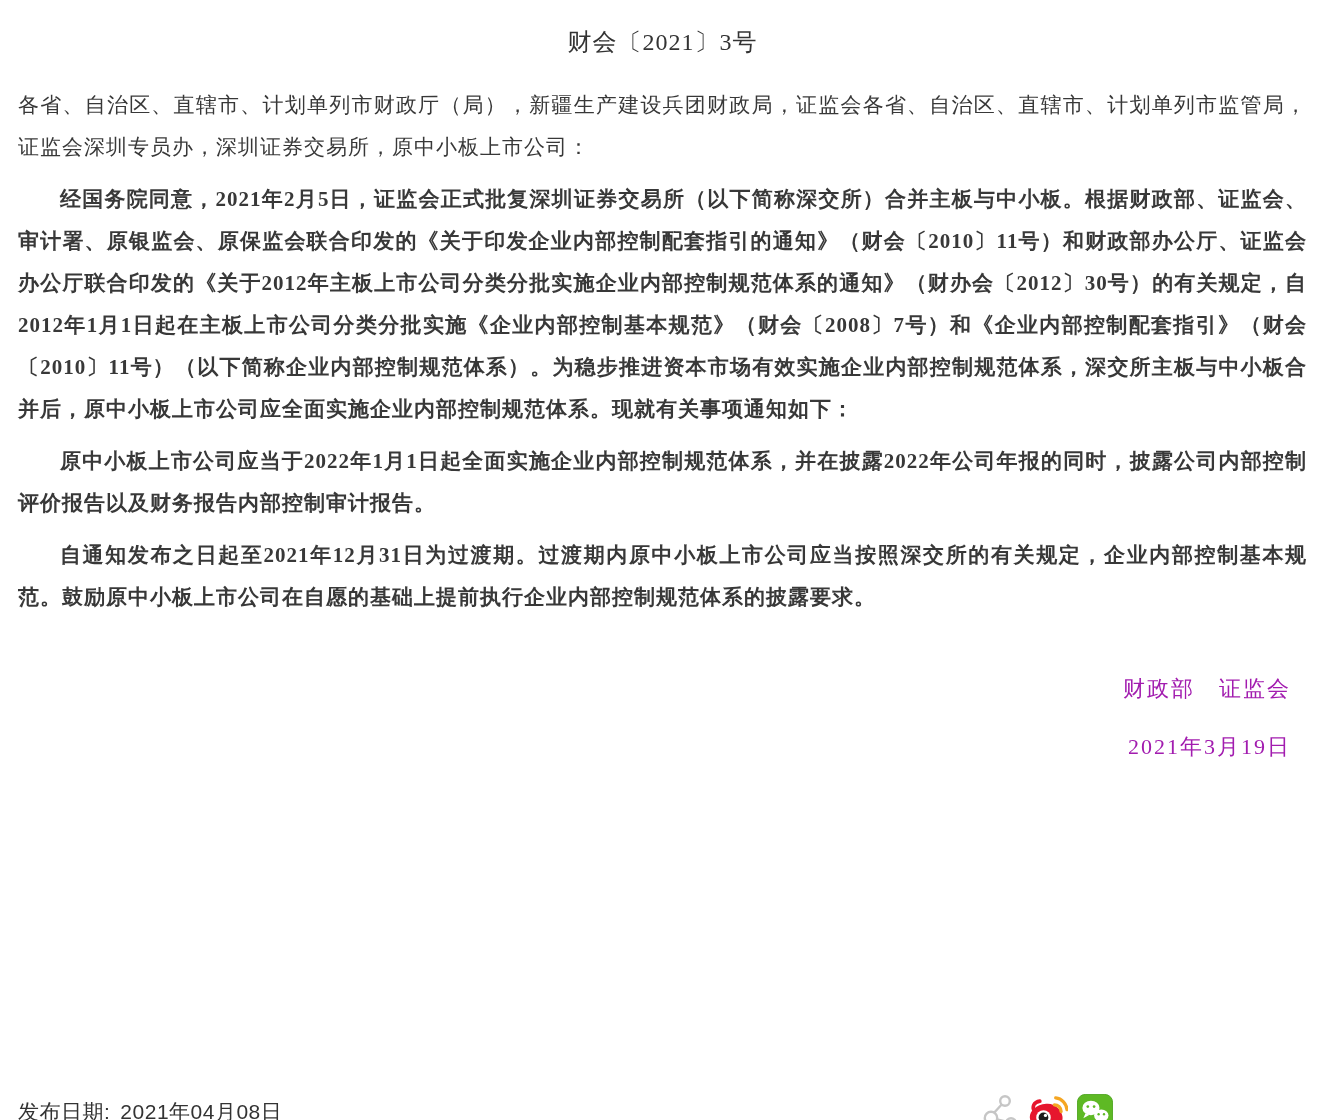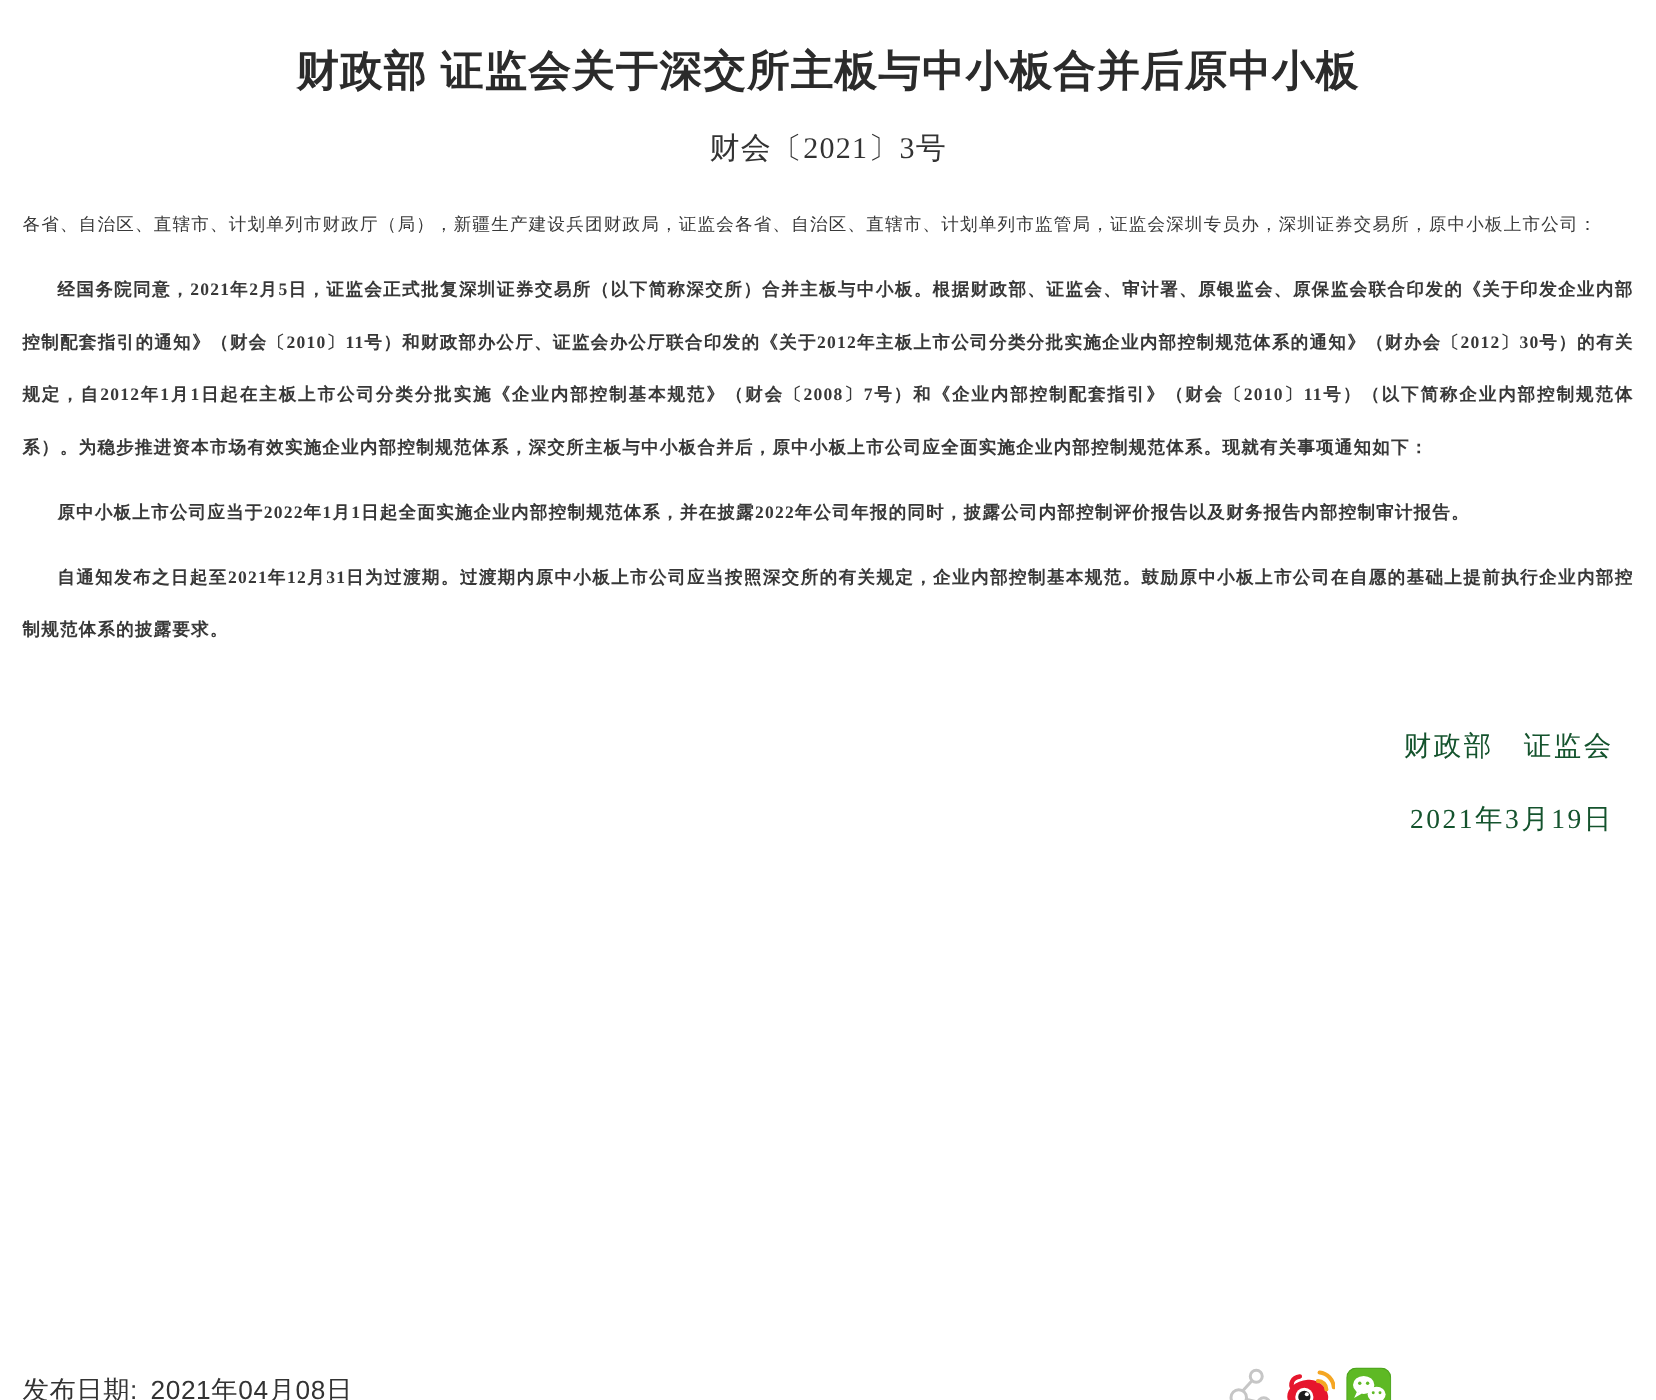--- a/index.html
+++ b/index.html
@@ -28,35 +28,35 @@
   .doc-number {
     margin-top: 14px;
     text-align: center;
     font-size: 24px;
     color: #333333;
     letter-spacing: 1px;
   }
 
   .body-text {
     margin-top: 26px;
-    font-size: 14px;
+    font-size: 21px;
     line-height: 42px;
     color: #383838;
     text-align: justify;
     letter-spacing: 1px;
   }
   .body-text p { margin: 0 0 10px 0; }
   .body-text p.indent { text-indent: 2em; font-weight: bold; }
 
   .signature {
     margin-top: 56px;
     text-align: right;
     padding-right: 16px;
     font-size: 22px;
-    color: #14532d;
+    color: #a21caf;
     letter-spacing: 2px;
   }
   .signature .sig-org { margin-bottom: 28px; line-height: 30px; }
   .signature .sig-date { line-height: 30px; }
 
   .footer {
     position: absolute;
     left: 18px;
     right: 0;
     bottom: 10px;
@@ -88,21 +88,20 @@
     border: none;
     padding: 0;
   }
 </style>
 </head>
 <body>
 
 <div class="page">
 
   <h1 class="title">
-    <span class="title-line">财政部 证监会关于深交所主板与中小板合并后原中小板</span>
   </h1>
 
   <div class="doc-number">财会〔2021〕3号</div>
 
   <div class="body-text">
     <p>各省、自治区、直辖市、计划单列市财政厅（局），新疆生产建设兵团财政局，证监会各省、自治区、直辖市、计划单列市监管局，证监会深圳专员办，深圳证券交易所，原中小板上市公司：</p>
     <p class="indent">经国务院同意，2021年2月5日，证监会正式批复深圳证券交易所（以下简称深交所）合并主板与中小板。根据财政部、证监会、审计署、原银监会、原保监会联合印发的《关于印发企业内部控制配套指引的通知》（财会〔2010〕11号）和财政部办公厅、证监会办公厅联合印发的《关于2012年主板上市公司分类分批实施企业内部控制规范体系的通知》（财办会〔2012〕30号）的有关规定，自2012年1月1日起在主板上市公司分类分批实施《企业内部控制基本规范》（财会〔2008〕7号）和《企业内部控制配套指引》（财会〔2010〕11号）（以下简称企业内部控制规范体系）。为稳步推进资本市场有效实施企业内部控制规范体系，深交所主板与中小板合并后，原中小板上市公司应全面实施企业内部控制规范体系。现就有关事项通知如下：</p>
     <p class="indent">原中小板上市公司应当于2022年1月1日起全面实施企业内部控制规范体系，并在披露2022年公司年报的同时，披露公司内部控制评价报告以及财务报告内部控制审计报告。</p>
     <p class="indent">自通知发布之日起至2021年12月31日为过渡期。过渡期内原中小板上市公司应当按照深交所的有关规定，企业内部控制基本规范。鼓励原中小板上市公司在自愿的基础上提前执行企业内部控制规范体系的披露要求。</p>
   </div>

